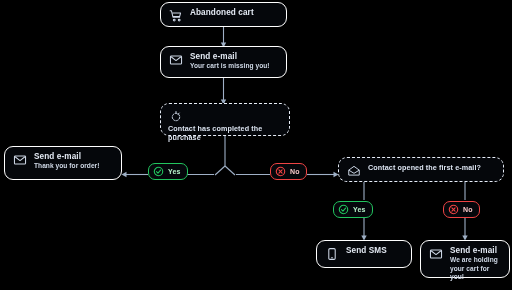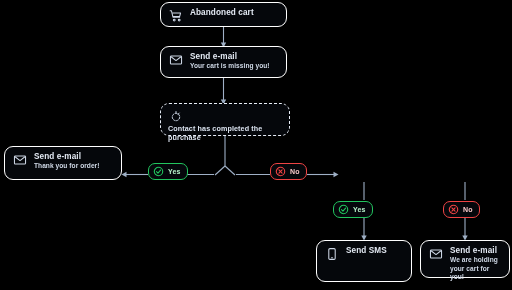--- a/index.html
+++ b/index.html
@@ -87,21 +87,21 @@
     white-space: normal;
   }
   .node.condition .ico { color: #c9d3e3; }
 
   
   #node-trigger       { left: 160px; top: 2px;   width: 127px; height: 25px; }
   #node-email-1       { left: 160px; top: 46px;  width: 127px; height: 32px; }
   #node-cond-purchase { left: 160px; top: 103px; width: 130px; height: 33px; flex-direction: column; }
   #node-email-thanks  { left: 4px;   top: 146px; width: 118px; height: 34px; }
   #node-cond-opened   { left: 338px; top: 157px; width: 166px; height: 25px; }
-  #node-sms           { left: 316px; top: 240px; width: 96px;  height: 42px; }
+  #node-sms           { left: 316px; top: 240px; width: 96px;  height: 28px; }
   #node-email-hold    { left: 420px; top: 240px; width: 90px;  height: 38px; }
 
   
   .badge {
     position: absolute;
     box-sizing: border-box;
     display: flex;
     align-items: center;
     border-radius: 7px;
     background: #05070b;
@@ -218,20 +218,31 @@
         <rect x="2.5" y="5" width="19" height="14" rx="1.5"></rect>
         <path d="M3.5 6.5 L12 13 L20.5 6.5"></path>
       </svg>
     </span>
     <span class="txt">
       <span class="title">Send e-mail</span>
       <span class="sub">Thank you for order!</span>
     </span>
   </div>
 
+  <div class="node dashed condition single" id="node-cond-opened">
+    <span class="ico">
+      <svg width="14" height="14" viewBox="0 0 24 24" fill="none" stroke="currentColor" stroke-width="1.7" stroke-linejoin="round">
+        <path d="M3 10.5 L12 4 L21 10.5 L21 19 L3 19 Z"></path>
+        <path d="M3 10.5 L12 16 L21 10.5"></path>
+      </svg>
+    </span>
+    <span class="txt">
+      <span class="title">Contact opened the first e-mail?</span>
+    </span>
+  </div>
 
   <div class="node single" id="node-sms">
     <span class="ico">
       <svg width="14" height="14" viewBox="0 0 24 24" fill="none" stroke="currentColor" stroke-width="1.8" stroke-linejoin="round">
         <rect x="6.5" y="2.8" width="11" height="18.4" rx="2"></rect>
         <path d="M10.6 18.4 L13.4 18.4"></path>
       </svg>
     </span>
     <span class="txt">
       <span class="title">Send SMS</span>

